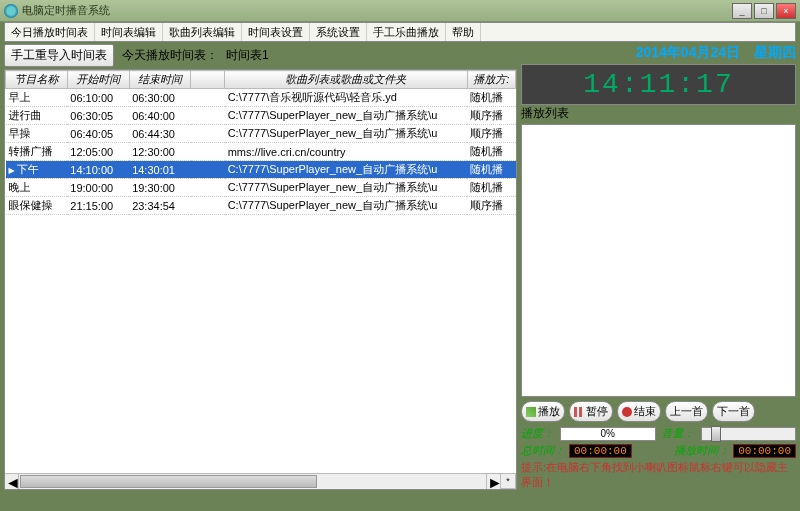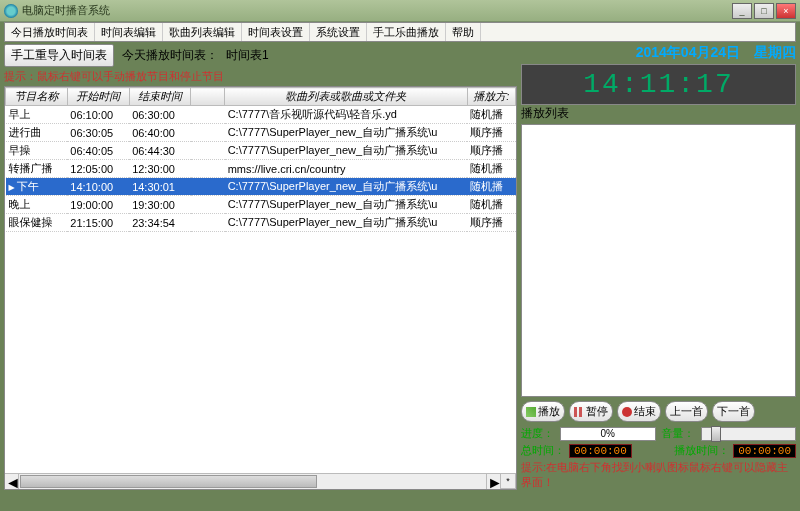--- a/index.html
+++ b/index.html
@@ -35,21 +35,21 @@
 .controls { display: flex; gap: 4px; margin-bottom: 4px; flex-wrap: wrap; }
 .ctlbtn { border: 1px solid #888; background: linear-gradient(#fefefe, #e3e3e3); padding: 2px 4px; font-size: 11px; cursor: pointer; display: flex; align-items: center; gap: 2px; border-radius: 10px; }
 .cicon { width: 10px; height: 10px; display: inline-block; }
 .icon-play { background: linear-gradient(45deg, #8c6, #5a3); }
 .icon-pause { background: repeating-linear-gradient(90deg, #c55 0 3px, transparent 3px 5px); }
 .icon-stop { background: #c33; border-radius: 50%; }
 .progrow { display: flex; align-items: center; font-size: 11px; gap: 6px; margin-bottom: 2px; }
 .progbar { flex: 1; height: 14px; border: 1px solid #888; background: #fff; position: relative; font-size: 10px; text-align: center; line-height: 12px; }
 .slider { flex: 1; height: 14px; background: #eee; border: 1px solid #888; position: relative; }
 .slider .thumb { position: absolute; left: 10%; top: -2px; width: 10px; height: 16px; background: linear-gradient(#eee, #bbb); border: 1px solid #666; }
-.label-g { color: #0a0; }
+.label-g { color: #0a0; font-style: italic; }
 .timerow { display: flex; align-items: center; font-size: 11px; gap: 4px; margin-bottom: 2px; }
 .lcd { background: #000; color: #f80; font-family: "Courier New", monospace; padding: 0 4px; border: 1px solid #7f1d1d; font-size: 11px; }
 .hint2 { color: #d03030; font-size: 11px; }
 .col-name { width: 55px; }
 .col-start { width: 55px; }
 .col-end { width: 55px; }
 .col-gap { width: 30px; }
 .col-path { width: 210px; }
 .col-mode { width: 30px; }
 </style>
@@ -75,21 +75,20 @@
         <span class="menuitem">手工乐曲播放</span>
         <span class="menuitem">帮助</span>
       </div>
     <div class="content">
       <div class="leftpane">
         <div class="toprow">
           <button class="btn">手工重导入时间表</button>
           <span>今天播放时间表：</span>
           <span>时间表1</span>
         </div>
-        <div class="hint">提示：鼠标右键可以手动播放节目和停止节目</div>
         <div class="tablewrap">
           <table>
             <thead>
                 <tr id="thead-row">
                   <th class="col-name">节目名称</th>
                   <th class="col-start">开始时间</th>
                   <th class="col-end">结束时间</th>
                   <th class="col-gap"></th>
                   <th class="col-path">歌曲列表或歌曲或文件夹</th>
                   <th class="col-mode">播放方:</th>

